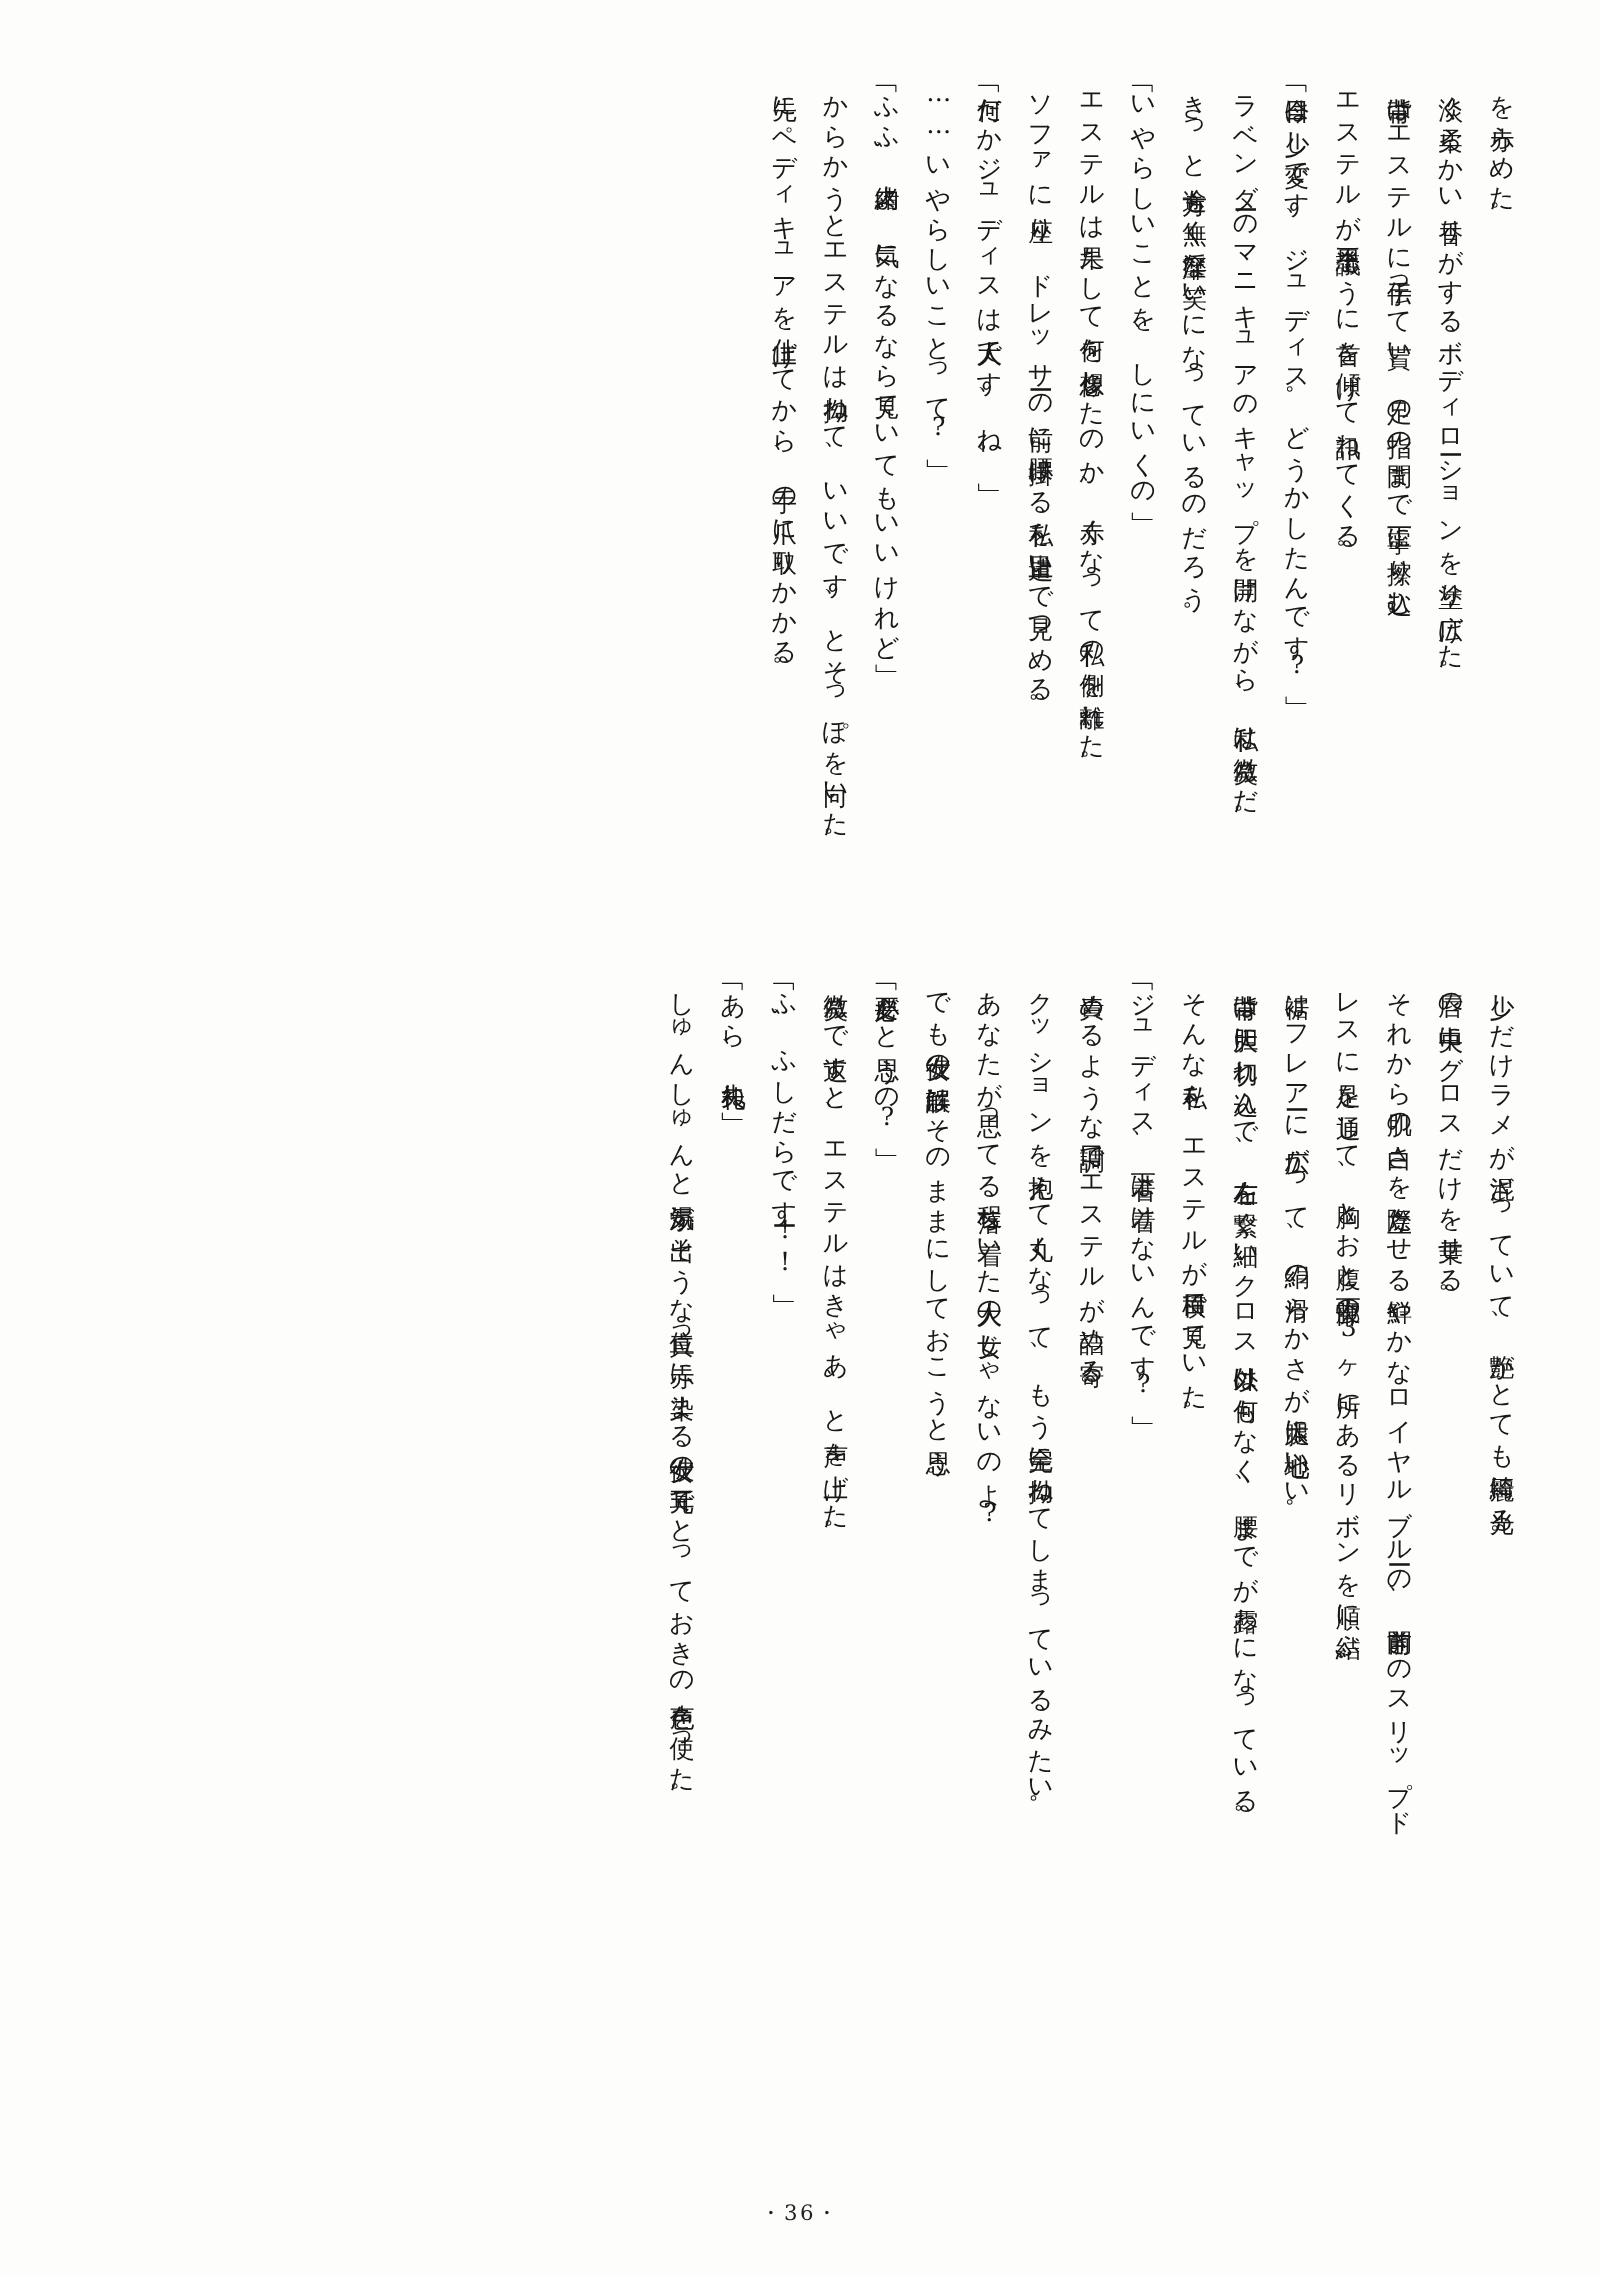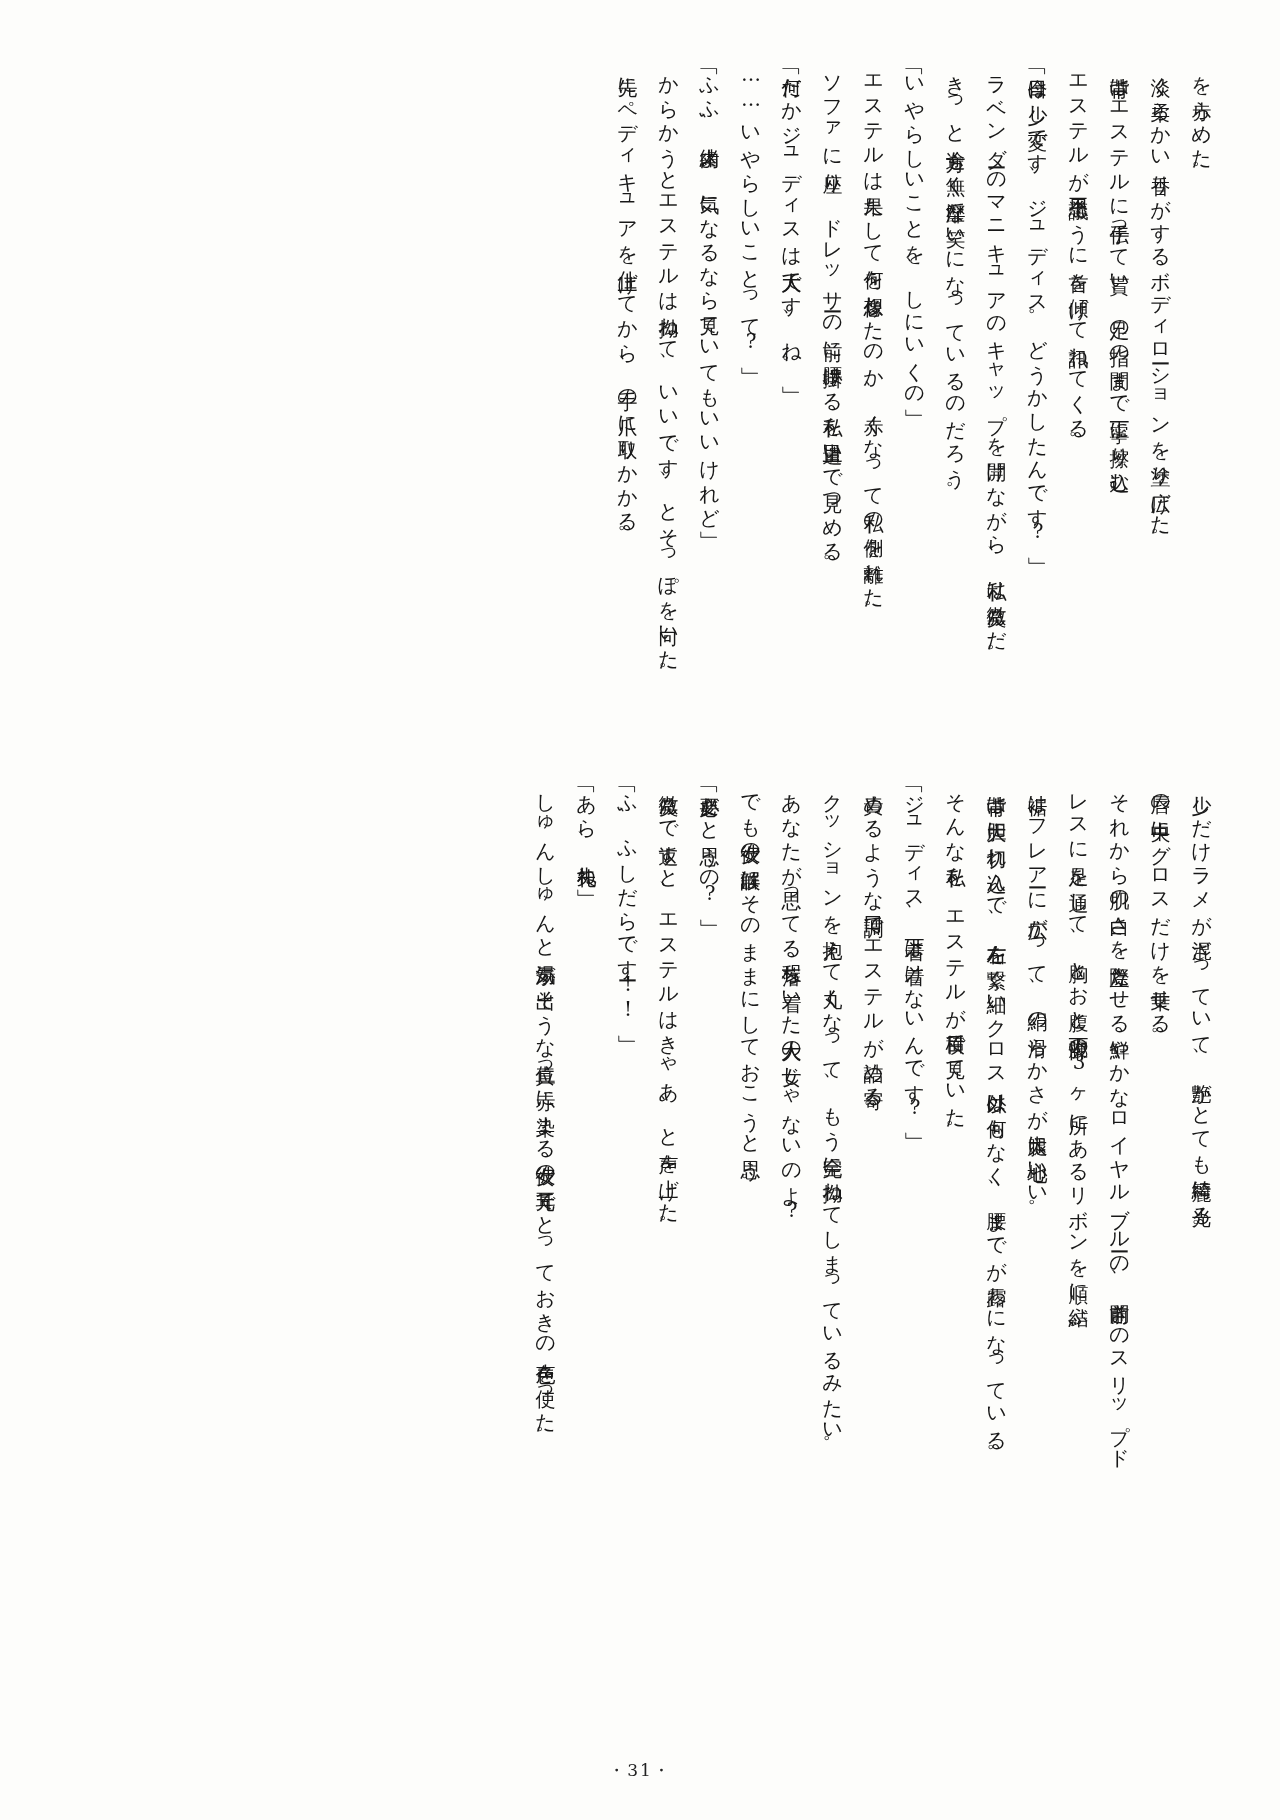--- a/index.html
+++ b/index.html
@@ -98,16 +98,16 @@
 責めるような口調でエステルが詰め寄る。
 クッションを抱えて丸くなって、もう完全に拗ねてしまっているみたい。
 あなたが思ってる程落ち着いた大人の女じゃないのよ?
 でも彼女の誤解はそのままにしておこうと思う。
 「必要だと思うの?」
 微笑んで返すと、エステルはきゃあ、と声を上げた。
 「ふ、ふしだらですー!!」
 「あら、失礼ね」
 しゅんしゅんと湯気が出そうな位真っ赤に染まる彼女の耳元でとっておきの声色を使った。</div>
 
-  <div class="page-number">・31・</div>
+  <div class="page-number">・36・</div>
 
   <div class="paper-edge"></div>
 </div>
 
 </body></html>

